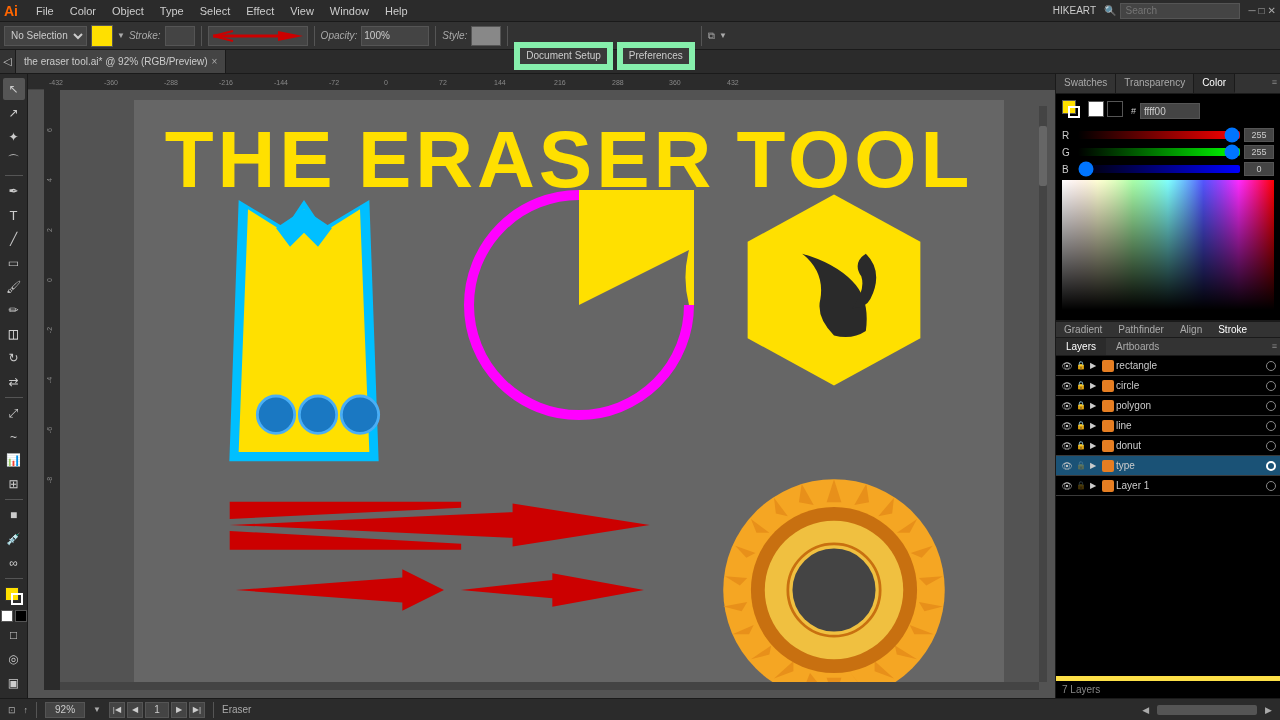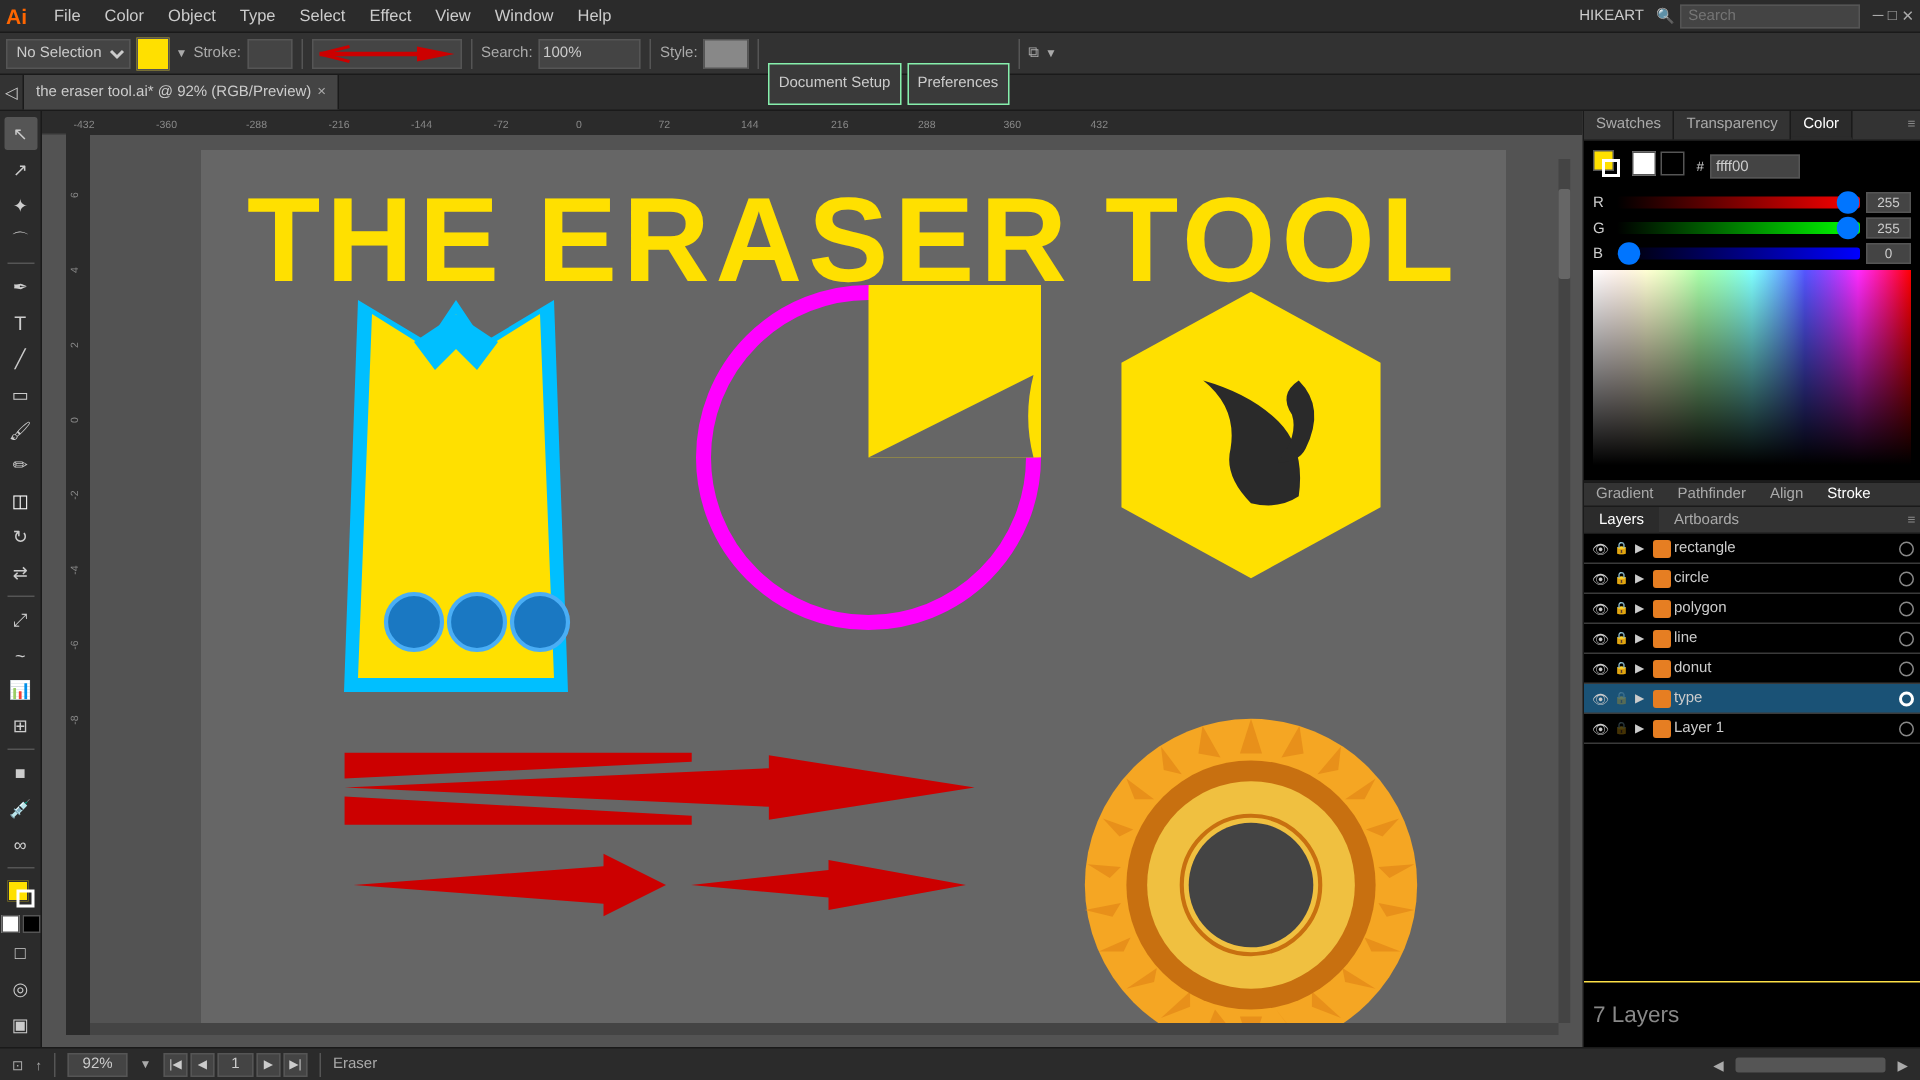--- a/index.html
+++ b/index.html
@@ -12,24 +12,24 @@
     }
     .ai-logo { color: #ff6600; font-weight: bold; font-size: 14px; margin-right: 10px; }
     .menu-item { padding: 2px 8px; cursor: pointer; color: #ccc; font-size: 11px; }
 
     
     #toolbar {
       display: flex; align-items: center; background: #323232; height: 28px; padding: 0 4px; gap: 4px;
       border-bottom: 1px solid #1a1a1a;
     }
     .toolbar-select { background: #444; color: #ccc; border: 1px solid #555; height: 20px; font-size: 10px; padding: 0 2px; }
-    .toolbar-label { color: #aaa; font-size: 10px; }
+    .toolbar-label { color: #aaa; font-size: 10px; font-style: italic; }
     .toolbar-input { background: #444; color: #ccc; border: 1px solid #555; height: 20px; width: 68px; font-size: 10px; padding: 0 2px; }
     .toolbar-sep { width: 1px; background: #555; height: 20px; margin: 0 2px; }
-    .toolbar-btn { background: #3a3a3a; border: 1px solid #86efac; height: 28px; color: #ccc; cursor: pointer; padding: 0 6px; font-size: 10px; margin-top: 40px; }
+    .toolbar-btn { background: #3a3a3a; border: 6px solid #86efac; height: 28px; color: #ccc; cursor: pointer; padding: 0 6px; font-size: 10px; margin-top: 40px; }
 
     
     #tab-bar {
       display: flex; align-items: center; background: #2b2b2b; height: 24px; border-bottom: 1px solid #1a1a1a;
     }
     .tab-panel-toggle { width: 16px; background: #333; border-right: 1px solid #1a1a1a; height: 100%; display: flex; align-items: center; justify-content: center; cursor: pointer; }
     .doc-tab { display: flex; align-items: center; background: #444; padding: 0 8px; height: 100%; font-size: 10px; color: #ccc; border-right: 1px solid #1a1a1a; gap: 4px; }
     .doc-tab-close { cursor: pointer; color: #aaa; font-size: 10px; }
 
     
@@ -94,21 +94,21 @@
       display: flex; align-items: center; height: 20px; padding: 0 4px; border-bottom: 1px solid #3a3a3a;
       cursor: pointer; font-size: 10px; color: #ccc; gap: 2px;
     }
     .layer-item.selected { background: #1a5276; }
     .layer-eye { width: 14px; height: 14px; display: flex; align-items: center; justify-content: center; font-size: 9px; cursor: pointer; }
     .layer-lock { width: 12px; font-size: 8px; }
     .layer-arrow { width: 10px; font-size: 8px; }
     .layer-color { width: 12px; height: 12px; border-radius: 2px; }
     .layer-name { flex: 1; font-size: 10px; }
     .layer-circle { width: 10px; height: 10px; border-radius: 50%; border: 1px solid #888; }
-    .layers-footer { padding: 13px 6px; font-size: 15px; color: #888; border-top: 1px solid #fde047; }
+    .layers-footer { padding: 3px 6px; font-size: 10px; color: #888; border-top: 5px solid #fde047; }
 
     
     #status-bar {
       display: flex; align-items: center; background: #2b2b2b; height: 22px; border-top: 1px solid #1a1a1a;
       padding: 0 8px; gap: 8px; font-size: 10px; color: #aaa;
     }
     .status-nav { display: flex; align-items: center; gap: 2px; }
     .nav-btn { background: #444; border: 1px solid #555; color: #ccc; width: 16px; height: 16px; cursor: pointer; font-size: 8px; display: flex; align-items: center; justify-content: center; }
     .zoom-input { background: #444; border: 1px solid #555; color: #ccc; width: 40px; height: 16px; font-size: 10px; text-align: center; }
     .status-sep { width: 1px; background: #555; height: 16px; }
@@ -191,21 +191,21 @@
 
   <div style="background:#444;border:1px solid #555;height:20px;width:100px;display:flex;align-items:center;justify-content:center;">
     <svg width="90" height="14" viewBox="0 0 90 14">
       <line x1="0" y1="7" x2="70" y2="7" stroke="#cc0000" stroke-width="3"></line>
       <polygon points="65,2 90,7 65,12" fill="#cc0000"></polygon>
       <line x1="0" y1="7" x2="20" y2="2" stroke="#cc0000" stroke-width="2"></line>
       <line x1="0" y1="7" x2="20" y2="12" stroke="#cc0000" stroke-width="2"></line>
     </svg>
   </div>
   <div class="toolbar-sep"></div>
-  <span class="toolbar-label">Search:</span>
+  <span class="toolbar-label">Opacity:</span>
   <input class="toolbar-input" type="text" value="100%" style="">
   <div class="toolbar-sep"></div>
   <span class="toolbar-label">Style:</span>
   <div style="width:30px;height:20px;background:#888;border:1px solid #555;"></div>
   <div class="toolbar-sep"></div>
   <button class="toolbar-btn">Document Setup</button>
   <button class="toolbar-btn">Preferences</button>
   <div class="toolbar-sep"></div>
   <span style="font-size:10px;color:#aaa;cursor:pointer;">⧉</span>
   <span style="font-size:8px;color:#aaa;cursor:pointer;">▼</span>

